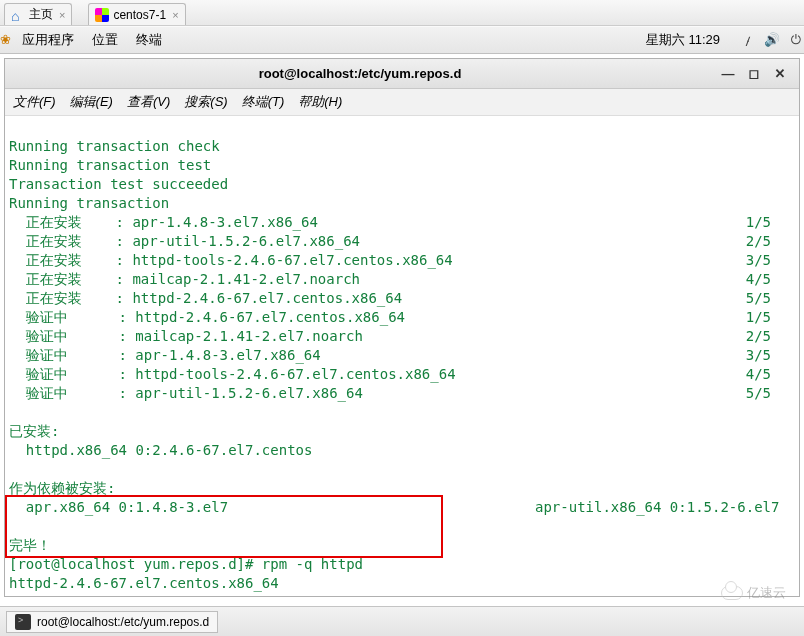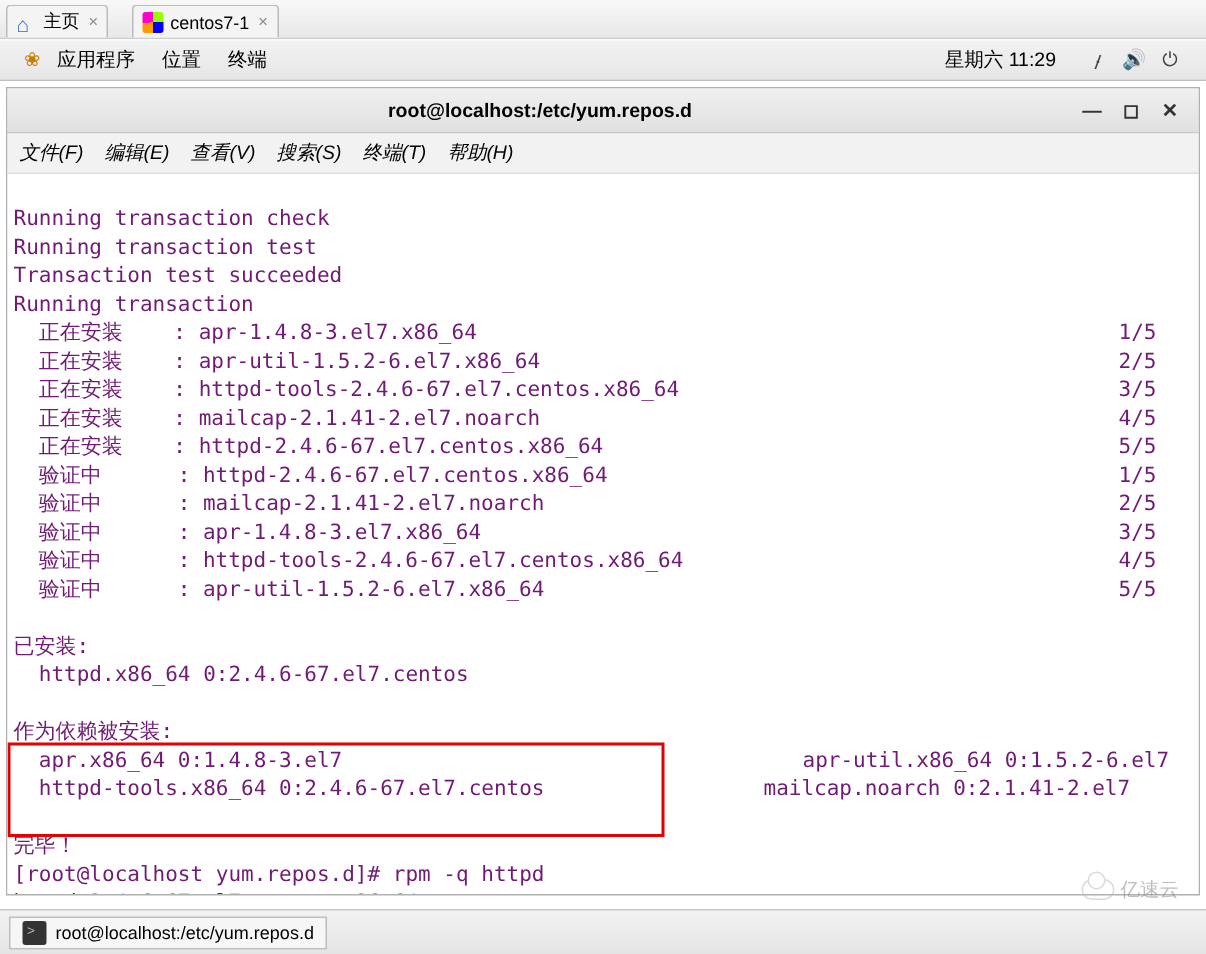--- a/index.html
+++ b/index.html
@@ -8,39 +8,39 @@
 
 .tab-bar { height: 26px; background: linear-gradient(#f8f8f8, #e8e8e8); border-bottom: 1px solid #ccc; display: flex; align-items: flex-end; padding-left: 4px; }
 .tab { display: flex; align-items: center; height: 22px; padding: 0 6px; margin-right: 16px; border: 1px solid #bbb; border-bottom: none; border-radius: 3px 3px 0 0; background: #f4f4f4; font-size: 12px; cursor: pointer; }
 .tab .icon { width: 14px; height: 14px; margin-right: 4px; display: inline-block; }
 .tab .close { margin-left: 6px; font-size: 11px; color: #888; }
 .home-ico { }
 .home-ico::before { content: "⌂"; color: #2a70c8; font-size: 14px; }
 .centos-icon-svg{ width:14px;height:14px;display:inline-block;background:conic-gradient(#9f0 0 25%,#00f 0 50%,#f90 0 75%,#f0c 0);border-radius:2px;}
 
 
-.app-bar { height: 28px; background: linear-gradient(#f2f2f2,#e6e6e6); border-top:1px solid #fafafa; border-bottom: 1px solid #c0c0c0; display: flex; align-items: center; padding: 0 16px; font-size: 13px; }
+.app-bar { height: 28px; background: linear-gradient(#f2f2f2,#e6e6e6); border-top:1px solid #fafafa; border-bottom: 1px solid #c0c0c0; display: flex; align-items: center; padding: 0 0; font-size: 13px; }
 .app-bar .leaf { width: 16px; height: 16px; margin-right: 6px; display:inline-block;}
 .app-bar .leaf::before{content:"❀";color:#cc7a00;}
 .app-bar .menu-item { margin-right: 18px; cursor: pointer; }
 .app-bar .right { margin-left: auto; display: flex; align-items: center; }
 .app-bar .clock { margin-right: 12px; }
 .app-bar .sys-icon { width: 16px; height: 16px; margin-left: 8px; color:#444; font-size:13px; text-align:center;}
 
 
 .term-window { margin: 4px 4px 0 4px; border: 1px solid #b0b0b0; }
 .term-titlebar { height: 30px; background: linear-gradient(#f0f0f0,#e0e0e0); display: flex; align-items: center; font-size: 13px; font-weight: bold; border-bottom:1px solid #c8c8c8;}
 .term-titlebar .title { flex: 1; text-align: center; }
 .term-titlebar .win-btns { display: flex; padding-right:6px;}
 .term-titlebar .win-btn { width: 26px; height: 22px; display: flex; align-items: center; justify-content: center; font-size: 13px; cursor: pointer; color:#333;}
 
 .term-menubar { height: 27px; background: #f2f2f2; display: flex; align-items: center; padding: 0 8px; font-size: 13px; border-bottom:1px solid #ddd;font-style:italic;}
 .term-menubar .m { margin-right: 14px; cursor: pointer; }
 
-.term-body { background: #fff; color: #701a75; font-family: "DejaVu Sans Mono","Courier New",monospace; font-size: 14px; line-height: 19px; padding: 2px 4px 4px 4px; white-space: pre; position: relative; height: 480px; overflow:hidden;}
+.term-body { background: #fff; color: #15803d; font-family: "DejaVu Sans Mono","Courier New",monospace; font-size: 14px; line-height: 19px; padding: 2px 4px 4px 4px; white-space: pre; position: relative; height: 480px; overflow:hidden;}
 .col-right { position:absolute; right:24px; }
 .redbox { position:absolute; border:2px solid #e30000; left:0px; top:379px; width:438px; height:63px; pointer-events:none;}
 
 
 .taskbar { position: absolute; bottom: 0; left: 0; right: 0; height: 30px; background: linear-gradient(#f2f2f2,#e4e4e4); border-top: 1px solid #c4c4c4; display: flex; align-items: center; padding: 0 6px; font-size: 12px; }
 .taskbar .task { display:flex; align-items:center; padding:2px 8px; border:1px solid #bdbdbd; background:#f6f6f6;}
 .taskbar .task-icon { width:16px; height:16px; margin-right:6px; display:inline-block; background:#333; border-radius:2px; position:relative;}
 .taskbar .task-icon::after{content:">";position:absolute;color:#bbb;font-size:9px;left:3px;top:1px;}
 
 .watermark { position: absolute; right: 18px; bottom: 34px; opacity: .55; font-size: 13px; color:#888; display:flex; align-items:center; pointer-events:none;}
@@ -99,21 +99,21 @@
   <div class="term-body">
 <span>Running transaction check</span>
 <span>Running transaction test</span>
 <span>Transaction test succeeded</span>
 <span>Running transaction</span>
 <div class="row"><span class="left">  <span>正在安装</span>    : <span>apr-1.4.8-3.el7.x86_64</span></span><span class="col-right">1/5</span></div><div class="row"><span class="left">  <span>正在安装</span>    : <span>apr-util-1.5.2-6.el7.x86_64</span></span><span class="col-right">2/5</span></div><div class="row"><span class="left">  <span>正在安装</span>    : <span>httpd-tools-2.4.6-67.el7.centos.x86_64</span></span><span class="col-right">3/5</span></div><div class="row"><span class="left">  <span>正在安装</span>    : <span>mailcap-2.1.41-2.el7.noarch</span></span><span class="col-right">4/5</span></div><div class="row"><span class="left">  <span>正在安装</span>    : <span>httpd-2.4.6-67.el7.centos.x86_64</span></span><span class="col-right">5/5</span></div><div class="row"><span class="left">  <span>验证中</span>      : <span>httpd-2.4.6-67.el7.centos.x86_64</span></span><span class="col-right">1/5</span></div><div class="row"><span class="left">  <span>验证中</span>      : <span>mailcap-2.1.41-2.el7.noarch</span></span><span class="col-right">2/5</span></div><div class="row"><span class="left">  <span>验证中</span>      : <span>apr-1.4.8-3.el7.x86_64</span></span><span class="col-right">3/5</span></div><div class="row"><span class="left">  <span>验证中</span>      : <span>httpd-tools-2.4.6-67.el7.centos.x86_64</span></span><span class="col-right">4/5</span></div><div class="row"><span class="left">  <span>验证中</span>      : <span>apr-util-1.5.2-6.el7.x86_64</span></span><span class="col-right">5/5</span></div>
 <span>已安装:</span>
 <span>  httpd.x86_64 0:2.4.6-67.el7.centos</span>
 
 <span>作为依赖被安装:</span>
-<div class="row"><span class="left">  apr.x86_64 0:1.4.8-3.el7</span><span class="col-right" style="right:auto;left:526px">apr-util.x86_64 0:1.5.2-6.el7</span></div><div class="row"><span class="left">  httpd-tools.x86_64 0:2.4.6-67.el7.centos</span><span class="col-right" style="right:auto;left:500px">mailcap.noarch 0:2.1.41-2.el7</span></div>
+<div class="row"><span class="left">  apr.x86_64 0:1.4.8-3.el7</span><span class="col-right" style="right:auto;left:526px">apr-util.x86_64 0:1.5.2-6.el7</span></div>
 <span>完毕！</span>
 <span>[root@localhost yum.repos.d]# rpm -q httpd</span>
 <span>httpd-2.4.6-67.el7.centos.x86_64</span>
 
 <div class="redbox"></div>
   </div>
 </div>
 
 <div class="taskbar">
   <div class="task">

